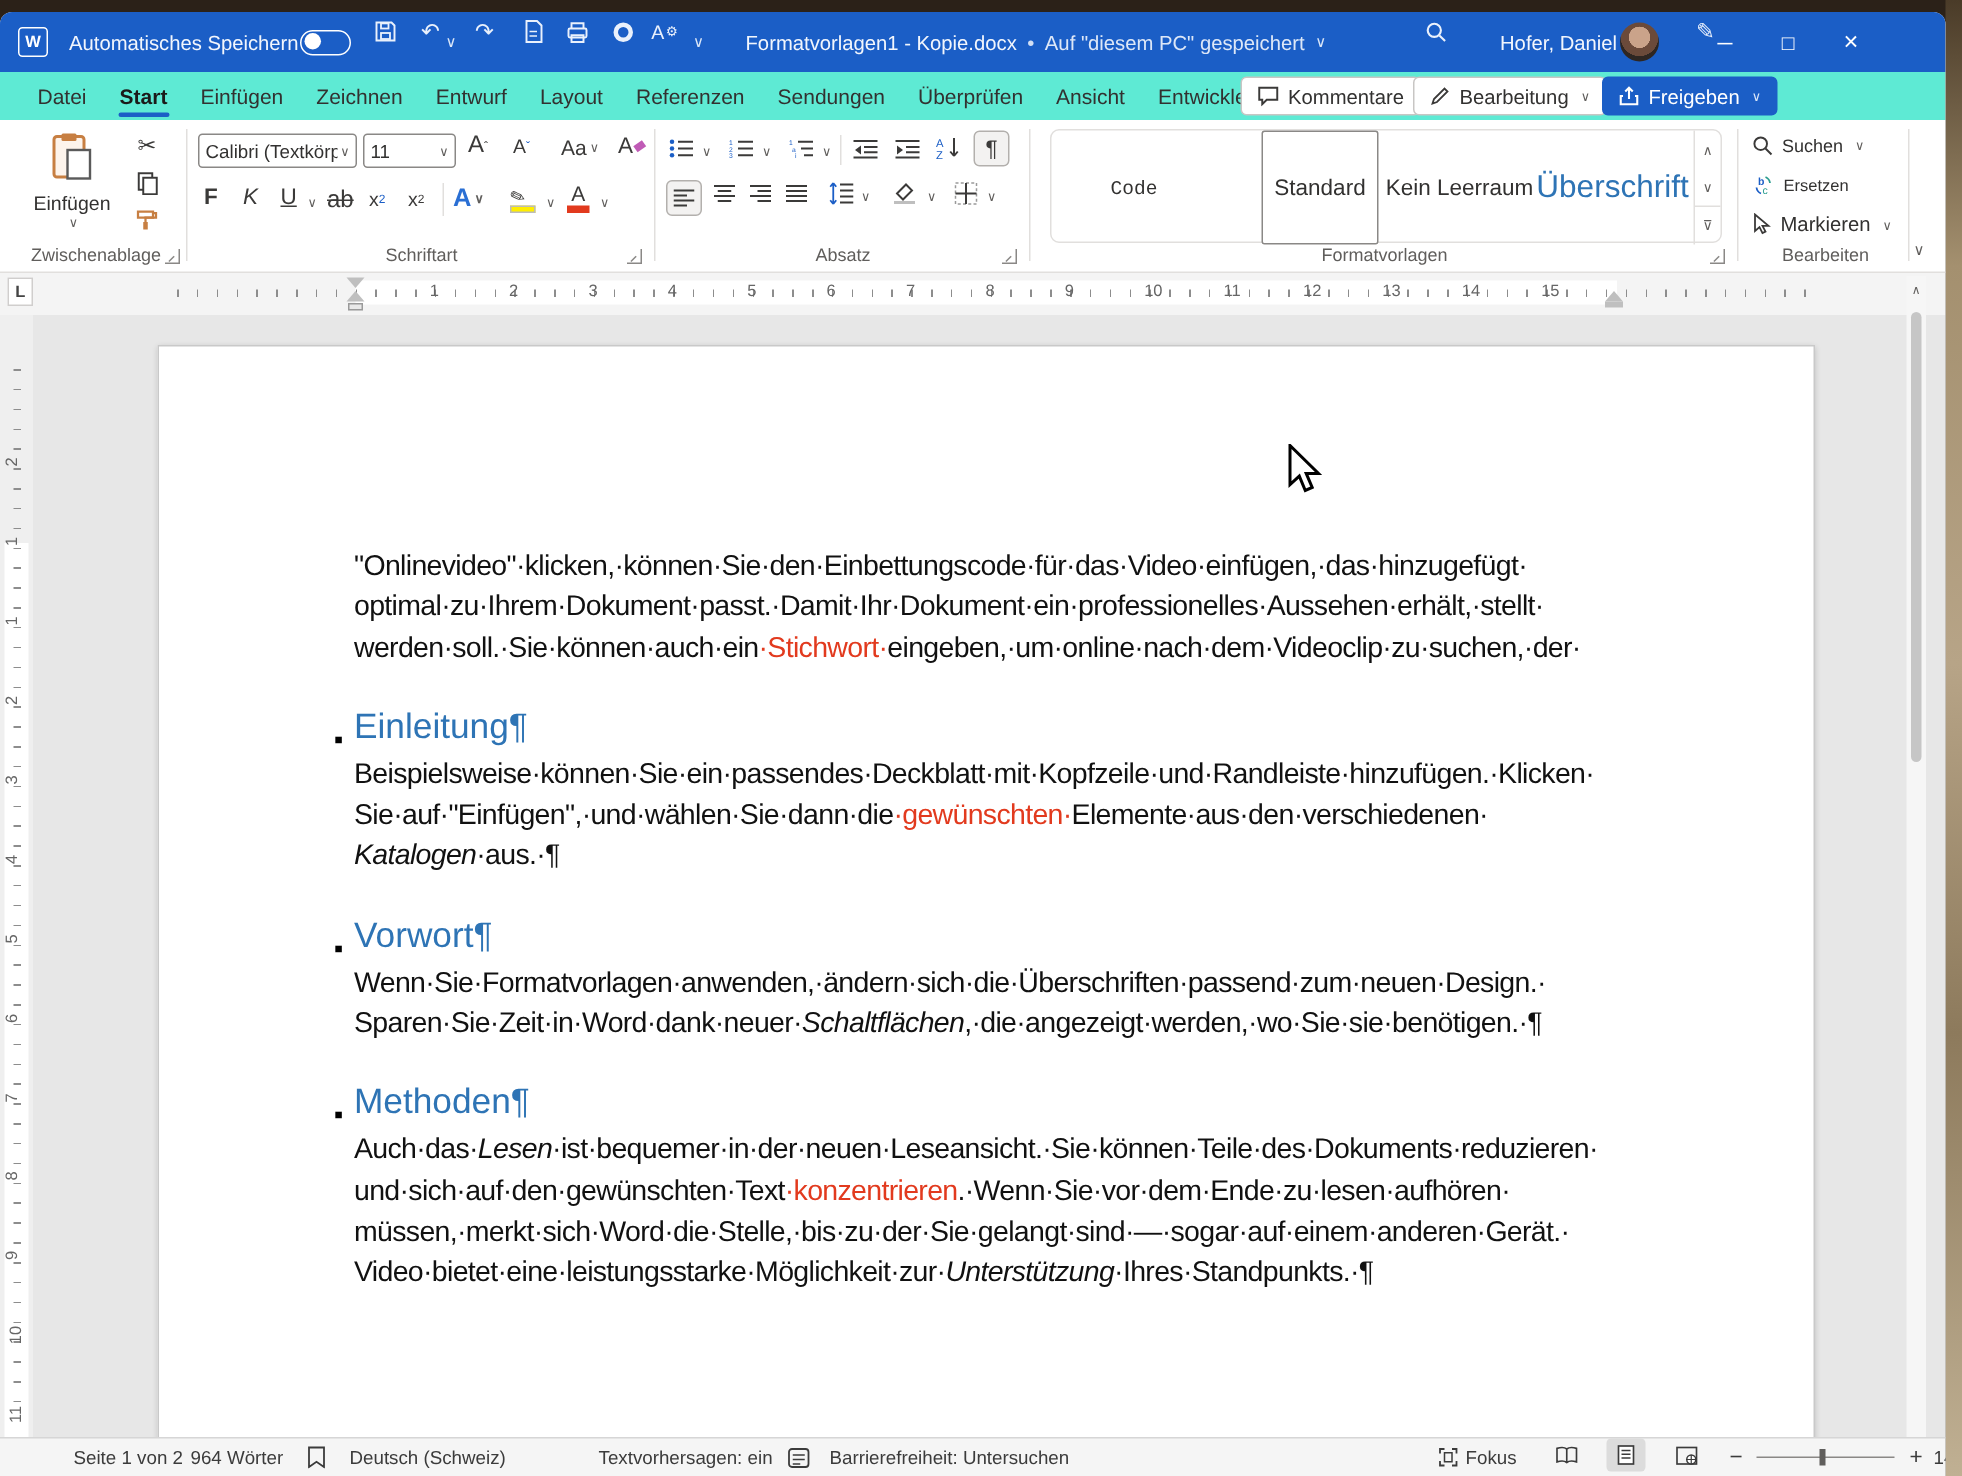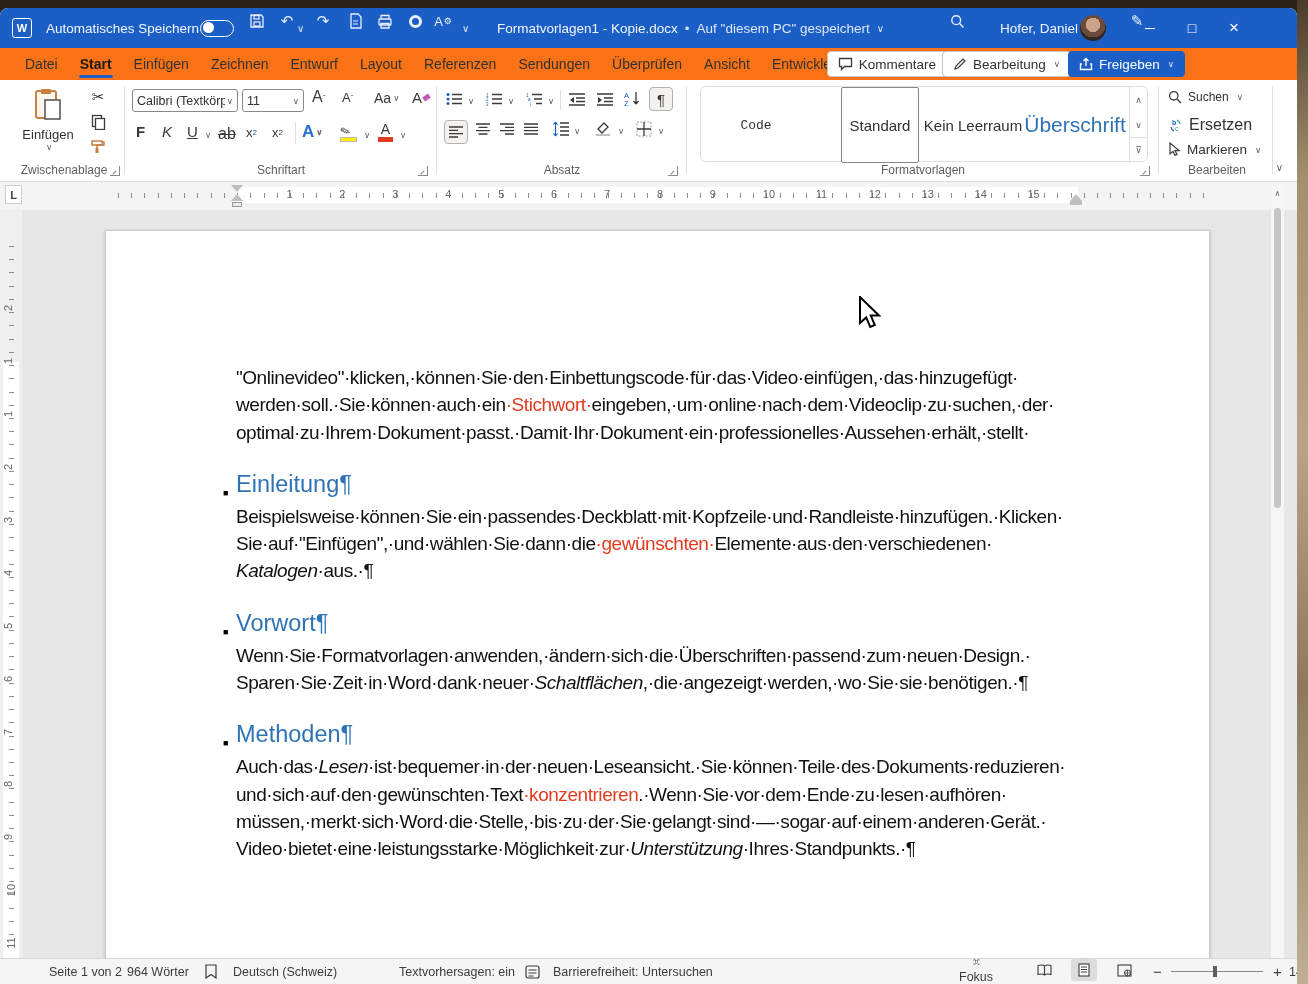--- a/index.html
+++ b/index.html
@@ -19,21 +19,21 @@
     align-items:center; justify-content:center; font-size:11px; font-weight:bold; color:#fff; }
   .toggle { width:34px; height:17px; border:1.5px solid #fff; border-radius:9px; position:relative; }
   .toggle .knob { position:absolute; left:2px; top:1.5px; width:11px; height:11px; border-radius:50%; background:#fff; }
   .tb-title { font-size:13.5px; color:#f2f6fd; white-space:nowrap; }
   .avatar { width:26px; height:26px; border-radius:50%;
     background:radial-gradient(circle at 50% 38%, #caa38a 0 34%, #6b4a3a 35% 60%, #2e2622 61%); }
   .winctl { width:42px; height:40px; display:flex; align-items:center; justify-content:center; font-size:14px; color:#fff; }
   .chev { font-size:10px; color:#dbe7f8; }
 
   
-  #tabrow { position:absolute; left:0; top:40px; width:100%; height:32px; background:#f97316; }
+  #tabrow { position:absolute; left:0; top:40px; width:100%; height:32px; background:#5eead4; }
   #ribbon-tabs { position:absolute; left:14px; top:0; height:32px; display:flex; align-items:center; gap:0; }
   .tab { padding:0 11px; font-size:14px; color:#323130; height:32px; display:flex; align-items:center; position:relative; white-space:nowrap; }
   .tab.active { color:#1b1a19; font-weight:bold; }
   .tab.active::after { content:""; position:absolute; left:10px; right:10px; bottom:2px; height:3px; border-radius:2px; background:#1b5ec6; }
   .pillbtn { position:absolute; top:3px; height:26px; border:1px solid #c8c6c4; border-radius:4px; background:#fff;
     display:flex; align-items:center; gap:6px; padding:0 10px; font-size:13.5px; color:#323130; }
   .pillbtn.blue { background:#1b5ec6; border-color:#1b5ec6; color:#fff; }
 
   
   #ribbon { position:absolute; left:0; top:72px; width:100%; height:102px; background:#fff; border-bottom:1px solid #e1dfdd; }
@@ -392,21 +392,21 @@
         <span style="font-size:12px;color:#323130;">Suchen</span>
         <span class="small-chev">∨</span>
       </div>
       <div style="position:absolute;left:4px;top:36px;display:flex;align-items:center;gap:6px;">
         <svg width="15" height="15" viewBox="0 0 15 15">
             <text x="4" y="7" font-size="7" fill="#1b5ec6" font-weight="bold">b</text>
             <text x="7" y="13" font-size="7" fill="#2a9d8f">c</text>
             <path d="M3 9a5 5 0 0 0 3 4" stroke="#1b5ec6" fill="none" stroke-width="1.2"></path>
             <path d="M12 6a5 5 0 0 0-3-4" stroke="#2a9d8f" fill="none" stroke-width="1.2"></path>
           </svg>
-        <span style="font-size:16px;color:#323130;">Ersetzen</span>
+        <span style="font-size:11px;color:#323130;">Ersetzen</span>
       </div>
       <div style="position:absolute;left:4px;top:62px;display:flex;align-items:center;gap:6px;">
         <svg width="13" height="15" viewBox="0 0 13 15">
             <path d="M2 1v11l3-2.6 2 4 2-1-2-3.8H11z" fill="none" stroke="#3b3a39" stroke-width="1.2"></path>
           </svg>
         <span style="font-size:13.5px;color:#323130;">Markieren</span>
         <span class="small-chev">∨</span>
       </div>
       <div class="glabel">Bearbeiten</div>
     </div>
@@ -438,22 +438,22 @@
     <div class="ind-first"></div>
     <div class="ind-hang"></div>
     <div class="ind-box"></div>
     <div class="ind-right"></div>
   </div>
 
   <div id="docarea">
     <div id="page">
       <div id="page-content">
           <div class="doc-line"><span>"Onlinevideo"·klicken,·können·Sie·den·Einbettungscode·für·das·Video·einfügen,·das·hinzugefügt·</span></div>
+          <div class="doc-line"><span>optimal·zu·Ihrem·Dokument·passt.·Damit·Ihr·Dokument·ein·professionelles·Aussehen·erhält,·stellt·</span></div>
           <div class="doc-line"><span>werden·soll.·Sie·können·auch·ein</span><span class="run-red">·Stichwort·</span><span>eingeben,·um·online·nach·dem·Videoclip·zu·suchen,·der·</span></div>
-          <div class="doc-line"><span>optimal·zu·Ihrem·Dokument·passt.·Damit·Ihr·Dokument·ein·professionelles·Aussehen·erhält,·stellt·</span></div>
           <div class="doc-heading"><span class="kn-marker">■</span><span>Einleitung¶</span></div>
           <div class="doc-line"><span>Beispielsweise·können·Sie·ein·passendes·Deckblatt·mit·Kopfzeile·und·Randleiste·hinzufügen.·Klicken·</span></div>
           <div class="doc-line"><span>Sie·auf·"Einfügen",·und·wählen·Sie·dann·die</span><span class="run-red">·gewünschten·</span><span>Elemente·aus·den·verschiedenen·</span></div>
           <div class="doc-line"><span class="run-italic">Katalogen</span><span>·aus.·¶</span></div>
           <div class="doc-heading"><span class="kn-marker">■</span><span>Vorwort¶</span></div>
           <div class="doc-line"><span>Wenn·Sie·Formatvorlagen·anwenden,·ändern·sich·die·Überschriften·passend·zum·neuen·Design.·</span></div>
           <div class="doc-line"><span>Sparen·Sie·Zeit·in·Word·dank·neuer·</span><span class="run-italic">Schaltflächen</span><span>,·die·angezeigt·werden,·wo·Sie·sie·benötigen.·¶</span></div>
           <div class="doc-heading"><span class="kn-marker">■</span><span>Methoden¶</span></div>
           <div class="doc-line"><span>Auch·das·</span><span class="run-italic">Lesen</span><span>·ist·bequemer·in·der·neuen·Leseansicht.·Sie·können·Teile·des·Dokuments·reduzieren·</span></div>
           <div class="doc-line"><span>und·sich·auf·den·gewünschten·Text</span><span class="run-red">·konzentrieren</span><span>.·Wenn·Sie·vor·dem·Ende·zu·lesen·aufhören·</span></div>
@@ -497,21 +497,21 @@
     <div class="sb" style="left:202px;">Deutsch (Schweiz)</div>
     <div class="sb" style="left:368px;">Textvorhersagen: ein</div>
     <div class="sb" style="left:494px;">
       <svg width="15" height="14" viewBox="0 0 15 14">
           <rect x="1" y="1" width="13" height="12" rx="2" fill="none" stroke="#3b3b3b" stroke-width="1.2"></rect>
           <path d="M3.5 5h8M3.5 8h8M3.5 11h5" stroke="#3b3b3b" stroke-width="1"></path>
         </svg>
     </div>
     <div class="sb" style="left:522px;">Barrierefreiheit: Untersuchen</div>
 
-    <div class="sb" style="left:928px;gap:5px;flex-direction:column;">
+    <div class="sb" style="left:928px;gap:5px;">
       <svg width="13" height="13" viewBox="0 0 13 13">
           <path d="M1 4V1h3M9 1h3v3M12 9v3H9M4 12H1V9" fill="none" stroke="#3b3b3b" stroke-width="1.2"></path>
           <rect x="4" y="3.5" width="5" height="6" fill="none" stroke="#3b3b3b" stroke-width="1"></rect>
         </svg>
       <span>Fokus</span>
     </div>
     <div class="sb viewbtn" style="left:1000px;">
       <svg width="15" height="12" viewBox="0 0 15 12">
           <path d="M7.5 2C6 .8 3.5.8 1 1.6v9C3.5 9.8 6 9.8 7.5 11c1.5-1.2 4-1.2 6.5-.4v-9C11.5.8 9 .8 7.5 2zM7.5 2v9" fill="none" stroke="#3b3b3b" stroke-width="1.1"></path>
         </svg>

